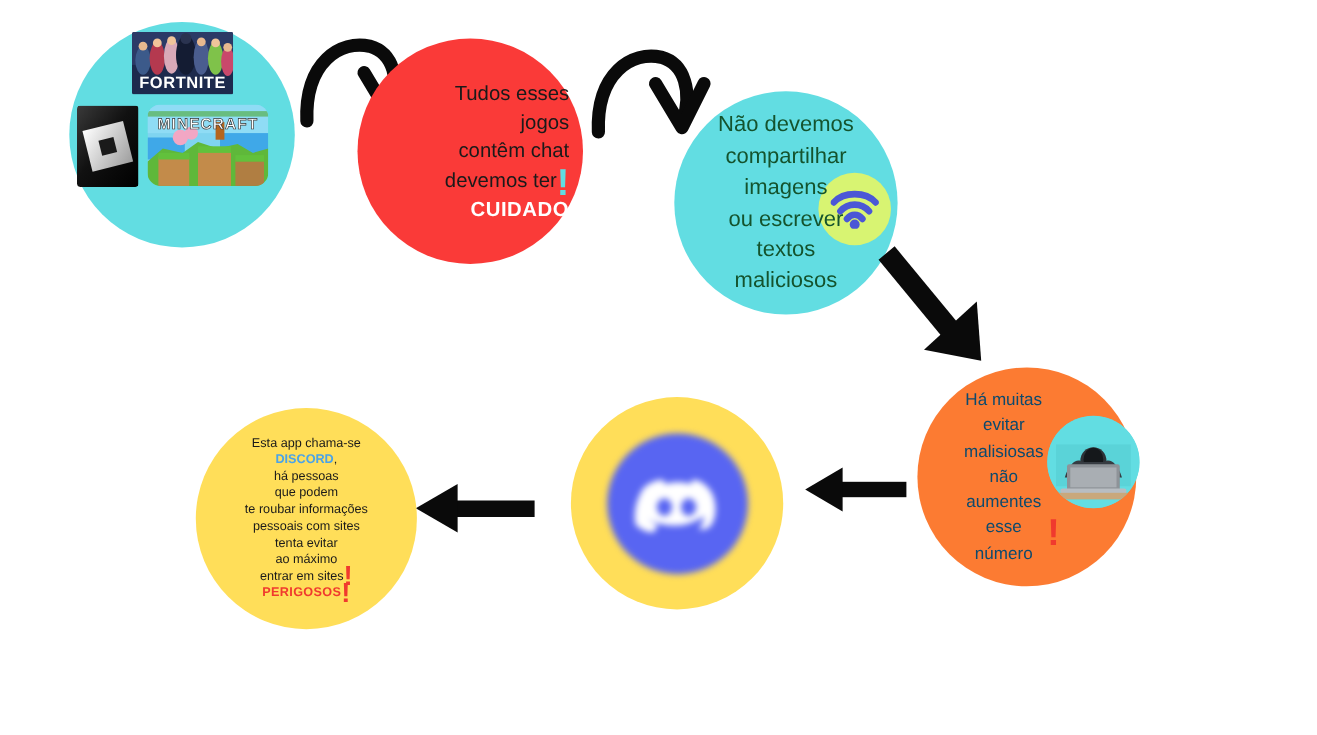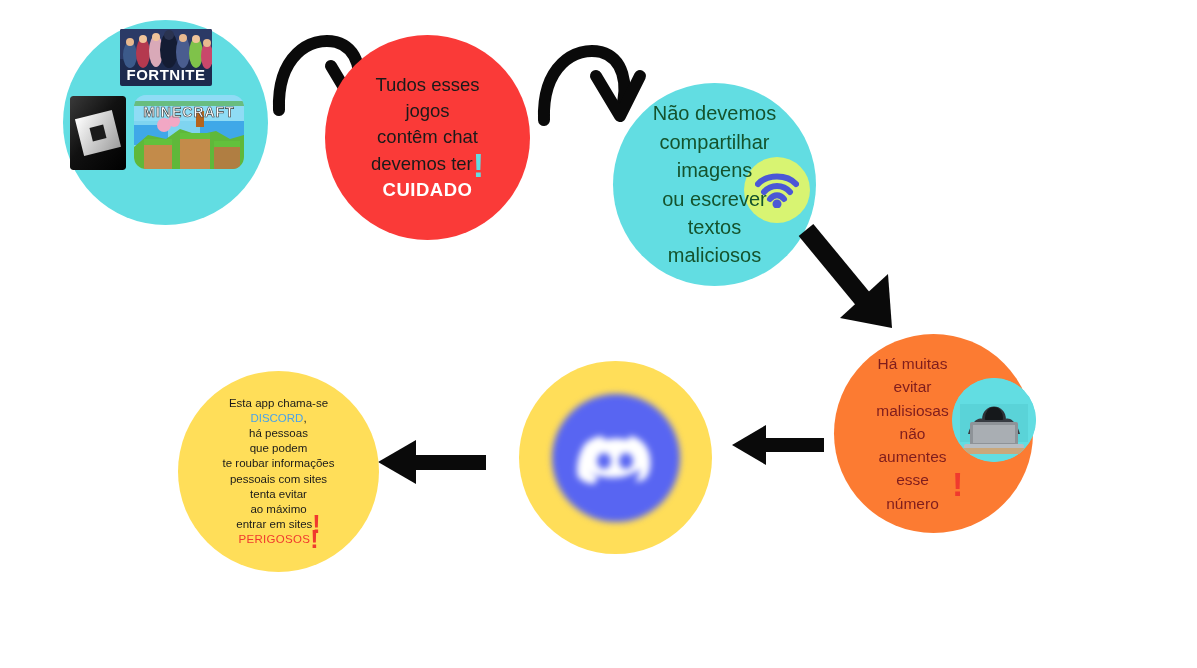--- a/index.html
+++ b/index.html
@@ -16,42 +16,42 @@
 
   
   #node-games{left:63px;top:20px;width:205px;height:205px;background:#62dde2;}
   .thumb{position:absolute;overflow:hidden;}
   #thumb-fortnite{left:120px;top:29px;width:92px;height:57px;border-radius:2px;text-decoration:underline;}
   #thumb-roblox{left:70px;top:96px;width:56px;height:74px;border-radius:3px;}
   #thumb-minecraft{left:134px;top:95px;width:110px;height:74px;border-radius:12px;}
 
   
   #node-chat{left:325px;top:35px;width:205px;height:205px;background:#fa3a38;}
-  #node-chat .txt{width:180px;text-align:center;color:#1a1a1a;font-size:18.5px;line-height:1.42;}
+  #node-chat .txt{width:180px;text-align:right;color:#1a1a1a;font-size:18.5px;line-height:1.42;}
   .word-cuidado{color:#ffffff;font-weight:700;letter-spacing:.5px;}
 
   
   #node-share{left:613px;top:83px;width:203px;height:203px;background:#62dde2;}
   #node-share .txt{width:180px;text-align:center;color:#14532d;font-size:20px;line-height:1.42;position:relative;z-index:1;}
   #wifi-badge{position:absolute;left:744px;top:157px;width:66px;height:66px;border-radius:50%;background:#d8f472;display:flex;align-items:center;justify-content:center;}
 
   
   #node-people{left:834px;top:334px;width:199px;height:199px;background:#fc7b32;}
-  #node-people .txt{width:150px;text-align:center;color:#7f1d1d;font-size:15.5px;line-height:1.5;position:relative;z-index:1;margin-right:42px;}
+  #node-people .txt{width:150px;text-align:center;color:#0c4a6e;font-size:15.5px;line-height:1.5;position:relative;z-index:1;margin-right:42px;}
   #hacker-badge{position:absolute;left:952px;top:378px;width:84px;height:84px;border-radius:50%;background:#62dde2;overflow:hidden;}
 
   
   #node-discord{left:519px;top:361px;width:193px;height:193px;background:#ffde59;}
   #discord-logo{width:128px;height:128px;border-radius:50%;background:#5865f2;display:flex;align-items:center;justify-content:center;filter:blur(3px);}
 
   
   #node-danger{left:178px;top:371px;width:201px;height:201px;background:#ffde59;}
   #node-danger .txt{width:196px;text-align:center;color:#1a1a1a;font-size:11.5px;line-height:1.31;}
-  .word-discord{color:#4aa3e8;font-weight:400;}
-  .word-perigosos{color:#f03a2e;font-weight:400;letter-spacing:.3px;}
+  .word-discord{color:#4aa3e8;font-weight:700;}
+  .word-perigosos{color:#f03a2e;font-weight:700;letter-spacing:.3px;}
 
   .excl{font-weight:700;display:inline-block;}
   .excl-cyan{color:#62dde2;font-size:34px;line-height:0;vertical-align:-7px;}
   .excl-red-lg{color:#f03a2e;font-size:34px;line-height:0;vertical-align:-6px;}
   .excl-red-sm{color:#f03a2e;font-size:25px;line-height:0;vertical-align:-5px;}
 
   svg.arrow{position:absolute;overflow:visible;}
 </style>
 </head>
 <body>

